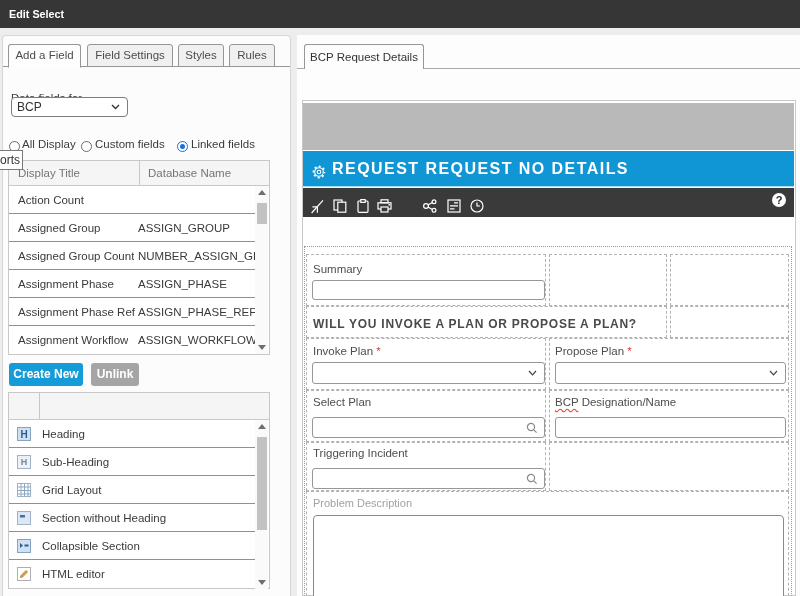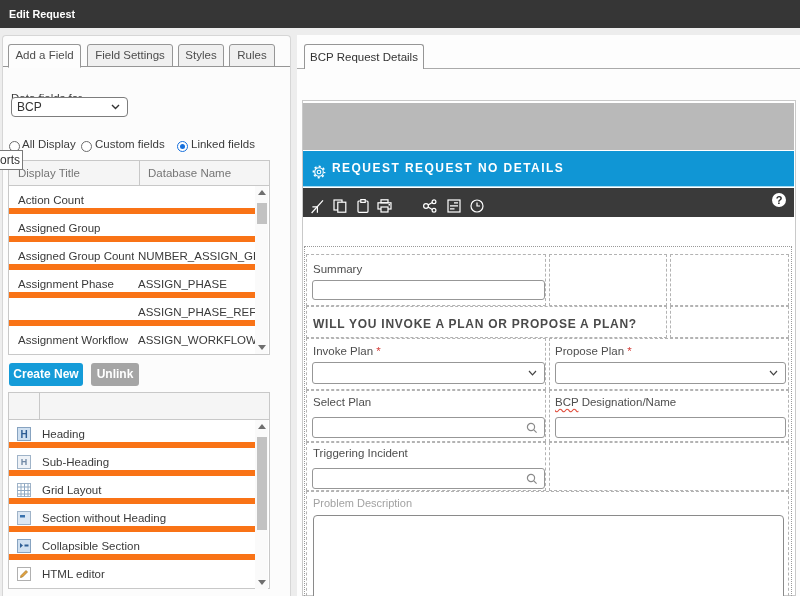--- a/index.html
+++ b/index.html
@@ -19,54 +19,54 @@
 .lbl { font-size:11.5px; color:#3c3c3c; }
 .selbox { background:#fff; border:1px solid #7d7d7d; border-radius:4px; font-size:12px; color:#333; }
 .chev { position:absolute; right:7px; top:50%; margin-top:-3px; }
 
 .radio { width:11px; height:11px; border:1.5px solid #6c6c6c; border-radius:50%; display:inline-block; background:#fff; }
 .radio.sel { border:1.5px solid #1670dd; position:relative; }
 .radio.sel:after { content:""; position:absolute; left:1.5px; top:1.5px; width:5px; height:5px; background:#1670dd; border-radius:50%; }
 
 .tbl { background:#fff; border:1px solid #c8c8c8; }
 .thead { background:#f5f5f5; border-bottom:1px solid #c8c8c8; font-size:11.5px; color:#757575; }
-.trow { font-size:11.5px; color:#3a3a3a; border-bottom:6px solid #f97316; white-space:nowrap; }
+.trow { font-size:11.5px; color:#3a3a3a; border-bottom:1px solid #f97316; white-space:nowrap; }
 .c1 { position:absolute; left:9px; max-width:119px; overflow:hidden; }
 
 
 .sbar { background:#fafafa; }
 .sthumb { position:absolute; left:1.5px; width:10px; background:#c2c2c2; }
 .sarrow { position:absolute; left:0; width:13px; height:13px; text-align:center; }
 .tri-up { width:0; height:0; border-left:4px solid transparent; border-right:4px solid transparent; border-bottom:5px solid #6e6e6e; margin:4px auto 0; }
 .tri-dn { width:0; height:0; border-left:4px solid transparent; border-right:4px solid transparent; border-top:5px solid #6e6e6e; margin:4px auto 0; }
 
 .btn { font-size:12px; font-weight:bold; color:#fff; text-align:center; border-radius:3px; }
 
 
 #rpanel { left:297px; top:35px; width:503px; height:561px; background:#fdfdfd; }
 #rtab { left:304px; top:44px; width:120px; height:25px; background:#fdfdfd; border:1px solid #969696; border-bottom:none; border-radius:3px 3px 0 0; font-size:11.5px; color:#333; line-height:24px; text-align:center; z-index:2; }
 #rtabline { left:297px; top:68px; width:503px; height:1px; background:#aaa; }
 
 #canvas { left:302px; top:100px; width:494px; height:496px; border:1px solid #c9c9c9; background:#fff; }
 #graystrip { left:303px; top:103px; width:491px; height:47px; background:#b9b9b9; }
-#bluebar { left:303px; top:151px; width:491px; height:36px; background:#1096d5; border-bottom:1px solid #a5dcf2; color:#fff; font-size:12px; font-weight:bold; letter-spacing:1.45px; line-height:35px; }
+#bluebar { left:303px; top:151px; width:491px; height:36px; background:#1096d5; border-bottom:1px solid #a5dcf2; color:#fff; font-size:16px; font-weight:bold; letter-spacing:1.45px; line-height:35px; }
 #toolbar { left:303px; top:188px; width:491px; height:29px; background:#3a3a3a; }
 .ticon { position:absolute; top:199px; }
 
 
 #dotted { left:304px; top:246px; width:488px; height:356px; border:1px dotted #999; }
 .dcell { position:absolute; border:1px dashed #b3b3b3; }
 .flabel { position:absolute; font-size:11.5px; color:#4e4e4e; }
 .inp { position:absolute; background:#fff; border:1px solid #979797; border-radius:3px; }
 .ast { color:#d43f3a; }
 .hdg { position:absolute; font-size:12px; font-weight:bold; color:#4a4a4a; letter-spacing:0.75px; }
 </style>
 </head>
 <body>
-<div id="topbar" class="abs">Edit Request</div>
+<div id="topbar" class="abs">Edit Select</div>
 
 <div id="lpanel" class="abs"></div>
 
 <div class="tab active abs" style="left:8px; width:73px;">Add a Field</div>
 <div class="tab abs" style="left:87px; width:86px;">Field Settings</div>
 <div class="tab abs" style="left:178px; width:46px;">Styles</div>
 <div class="tab abs" style="left:229px; width:46px;">Rules</div>
 <div id="tabline" class="abs"></div>
 
 <div class="lbl abs" style="left:11px; top:92px;">Data fields for</div>
@@ -87,30 +87,32 @@
 <div class="thead abs" style="left:9px; top:161px; width:260px; height:25px; line-height:25px;">
   <span style="position:absolute; left:9px;">Display Title</span>
   <span style="position:absolute; left:139px;">Database Name</span>
   <span style="position:absolute; left:130px; top:0; width:1px; height:25px; background:#c8c8c8;"></span>
 </div>
 <div class="trow abs" style="left:9px; top:186px; width:246px; height:28px; line-height:28px;">
     <span class="c1">Action Count</span>
   </div>
 <div class="trow abs" style="left:9px; top:214px; width:246px; height:28px; line-height:28px;">
     <span class="c1">Assigned Group</span>
+    <span style="position:absolute;left:129px;">ASSIGN_GROUP</span>
   </div>
 <div class="trow abs" style="left:9px; top:242px; width:246px; height:28px; line-height:28px; overflow:hidden;">
     <span class="c1">Assigned Group Count</span>
     <span style="position:absolute;left:129px;">NUMBER_ASSIGN_GRO</span>
   </div>
 <div class="trow abs" style="left:9px; top:270px; width:246px; height:28px; line-height:28px;">
     <span class="c1">Assignment Phase</span>
     <span style="position:absolute;left:129px;">ASSIGN_PHASE</span>
   </div>
 <div class="trow abs" style="left:9px; top:298px; width:246px; height:28px; line-height:28px;">
+    <span class="c1">Assignment Phase Ref</span>
     <span style="position:absolute;left:129px;">ASSIGN_PHASE_REF</span>
   </div>
 <div class="trow abs" style="left:9px; top:326px; width:246px; height:28px; line-height:28px; border-bottom:none;">
     <span class="c1">Assignment Workflow</span>
     <span style="position:absolute;left:129px;">ASSIGN_WORKFLOW</span>
   </div>
 
 <div class="sbar abs" style="left:255px; top:186px; width:13px; height:168px;">
   <div class="sarrow" style="top:0;">
       <div class="tri-up"></div>

